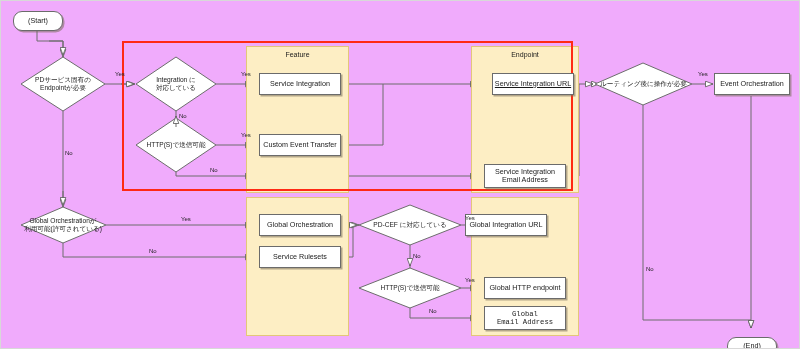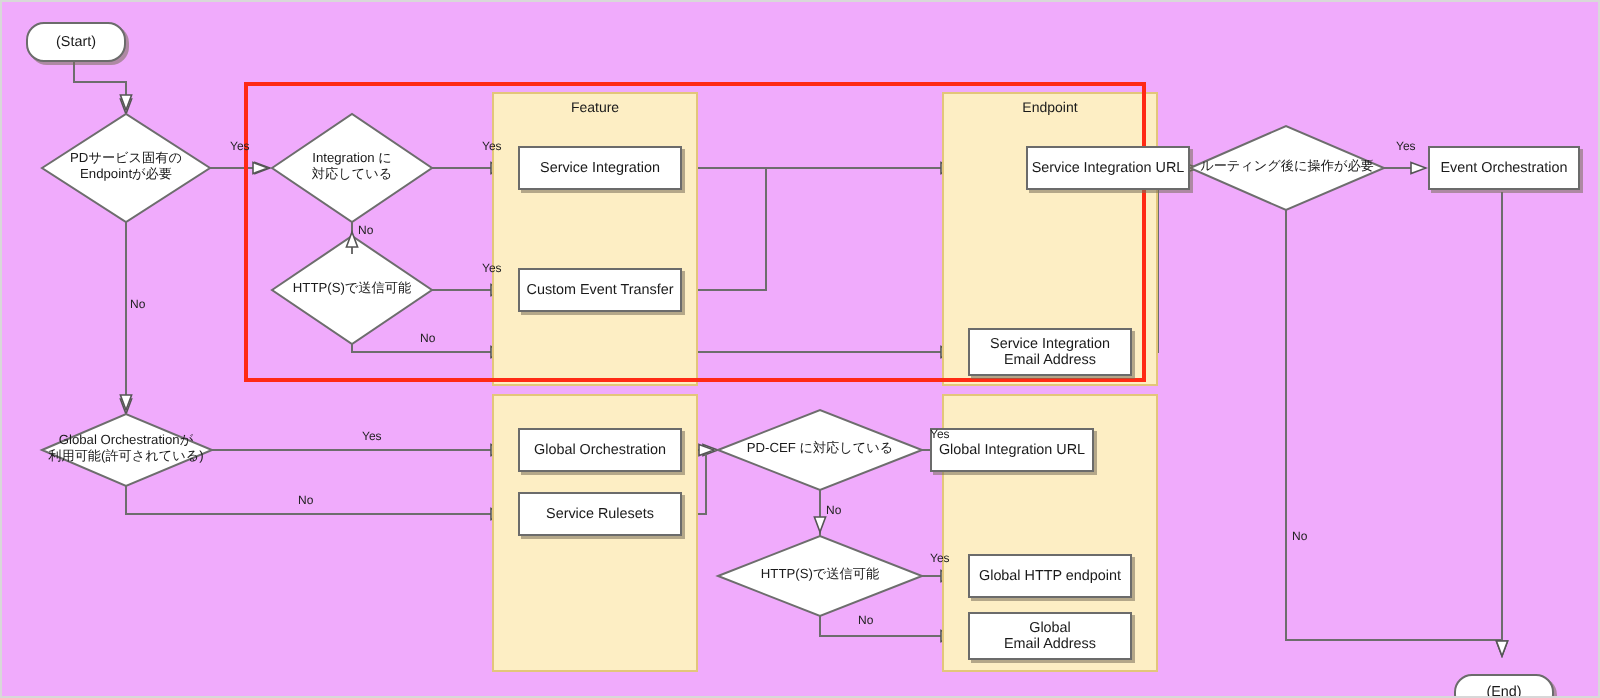--- a/index.html
+++ b/index.html
@@ -223,21 +223,21 @@
 
   <div class="node box" style="left:258px; top:72px; width:82px; height:22px;">
     <span>Service Integration</span>
   </div>
 
   <div class="node box" style="left:258px; top:133px; width:82px; height:22px;">
     <span>Custom Event Transfer</span>
   </div>
 
 
-  <div class="node box" style="left:512px; top:72px; width:82px; height:22px;">
+  <div class="node box" style="left:491px; top:72px; width:82px; height:22px;text-decoration:underline;">
     <span>Service Integration URL</span>
   </div>
 
   <div class="node box" style="left:483px; top:163px; width:82px; height:24px; flex-direction:column;">
     <span>Service Integration</span>
     <span>Email Address</span>
   </div>
 
   <div class="node box" style="left:713px; top:72px; width:76px; height:22px;">
     <span>Event Orchestration</span>
@@ -252,21 +252,21 @@
   </div>
 
   <div class="node box" style="left:464px; top:213px; width:82px; height:22px;">
     <span>Global Integration URL</span>
   </div>
 
   <div class="node box" style="left:483px; top:276px; width:82px; height:22px;">
     <span>Global HTTP endpoint</span>
   </div>
 
-  <div class="node box" style="left:483px; top:305px; width:82px; height:24px; flex-direction:column;">
+  <div class="node box" style="left:483px; top:305px; width:82px; height:24px; flex-direction:column;font-family:Liberation Mono, monospace;">
     <span>Global</span>
     <span>Email Address</span>
   </div>
 
   <div class="edge-label" style="left:114px; top:70px;">Yes</div>
   <div class="edge-label" style="left:64px; top:149px;">No</div>
   <div class="edge-label" style="left:240px; top:70px;">Yes</div>
   <div class="edge-label" style="left:178px; top:112px;">No</div>
   <div class="edge-label" style="left:240px; top:131px;">Yes</div>
   <div class="edge-label" style="left:209px; top:166px;">No</div>

